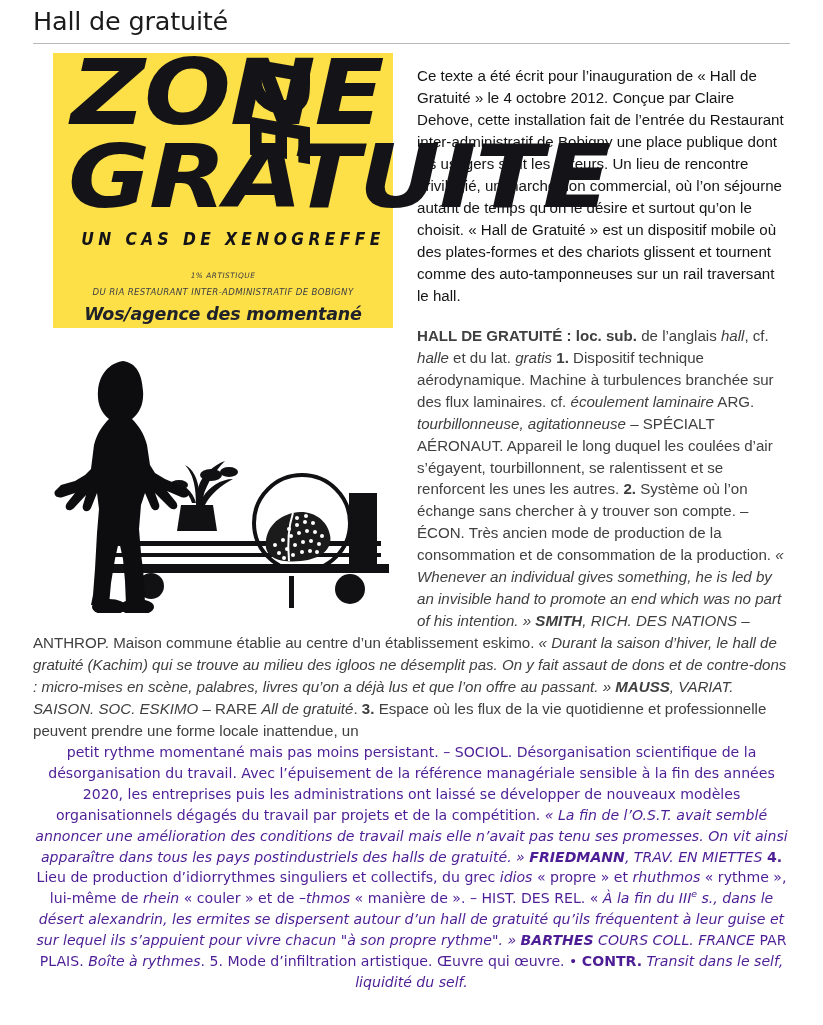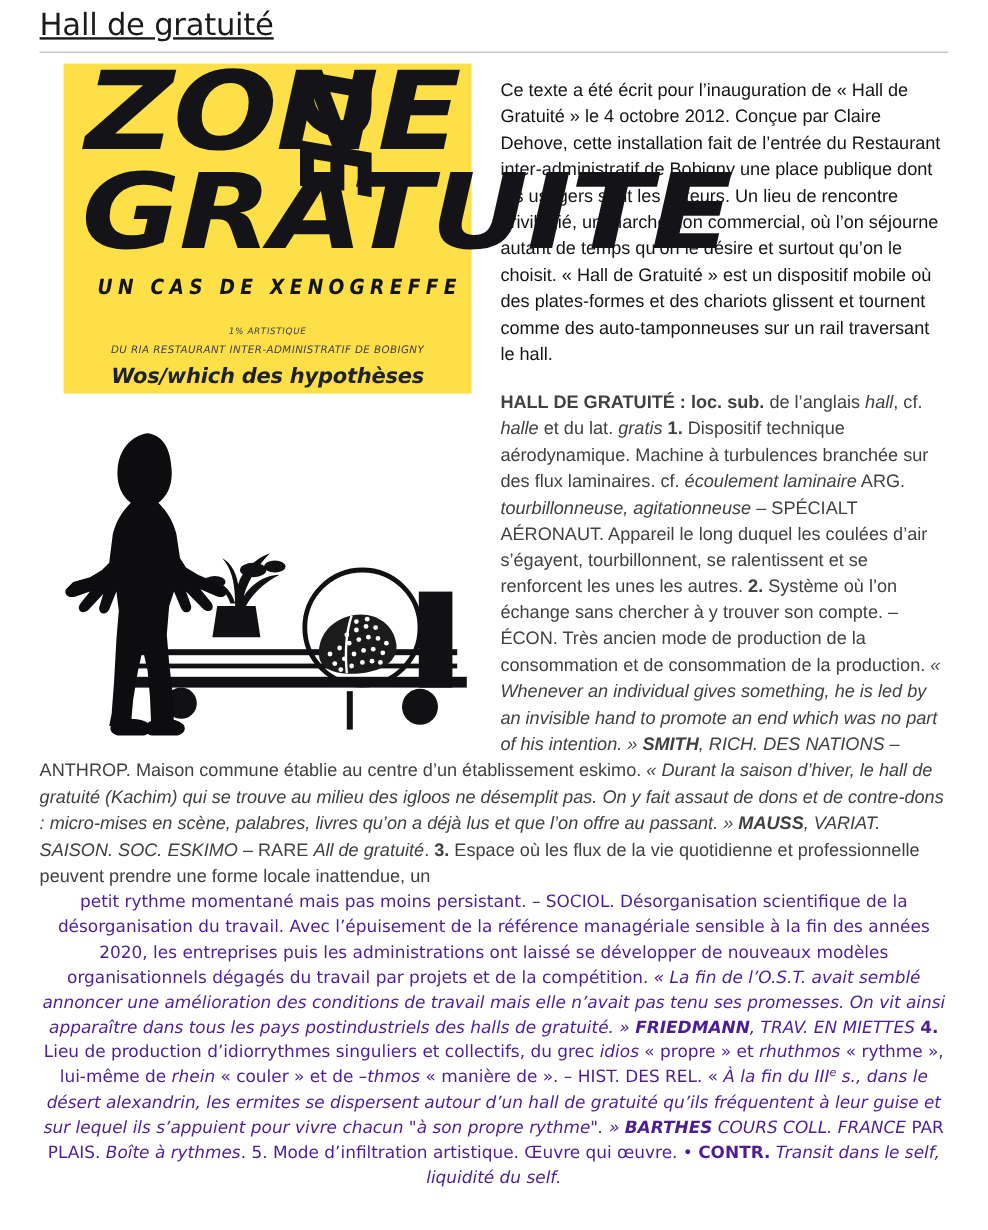--- a/index.html
+++ b/index.html
@@ -26,21 +26,20 @@
   
   .title {
     font-family: "DejaVu Sans", sans-serif;
     font-size: 25.5px;
     font-weight: 400;
     letter-spacing: -0.2px;
     color: #1b1b1b;
     margin: 0;
     padding-top: 7px;
     line-height: 1.15;
-    text-decoration: underline;
   }
   .byline {
     font-family: "DejaVu Sans", sans-serif;
     font-size: 14.5px;
     font-style: italic;
     color: #1b1b1b;
     margin: 6px 0 0 0;
     line-height: 1.2;
   }
   .byline .author {
@@ -213,21 +212,21 @@
     <div class="poster">
       <div class="poster-wordmark">
         <span class="wm-zone">ZONE</span>
         <span class="wm-de">DE</span>
         <span class="wm-gratuite">GRATUITE</span>
       </div>
       <div class="poster-tagline">UN CAS DE XENOGREFFE</div>
       <div class="poster-credits">
         <p class="cr-pct">1% ARTISTIQUE</p>
         <p class="cr-ria">DU RIA RESTAURANT INTER-ADMINISTRATIF DE BOBIGNY</p>
-        <p class="cr-wos">Wos/which des hypothèses</p>
+        <p class="cr-wos">Wos/agence des momentané</p>
       </div>
     </div>
 
     <svg class="photo" width="340" height="280" viewBox="0 0 340 280" role="img">
       <title>silhouette noire d'une personne aux bras écartés devant un chariot-plateforme portant une plante en pot et un panier rond</title>
       <rect x="0" y="0" width="340" height="280" fill="#ffffff"></rect>
 
       <g fill="#111114">
         <rect x="60" y="208" width="268" height="5"></rect>
         <rect x="60" y="220" width="268" height="4"></rect>

